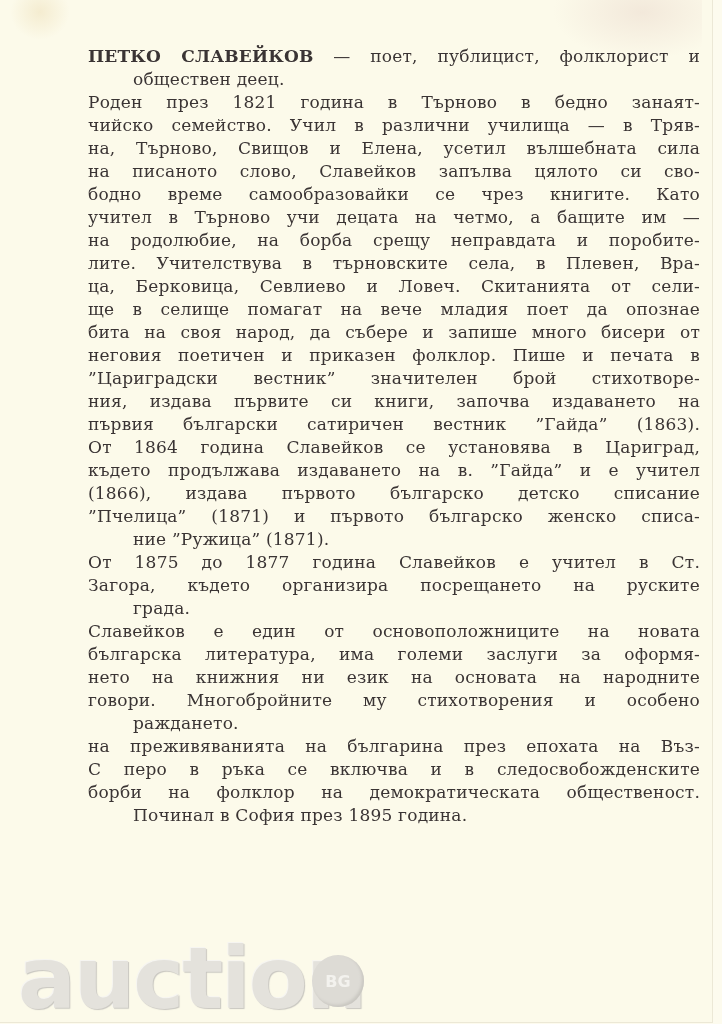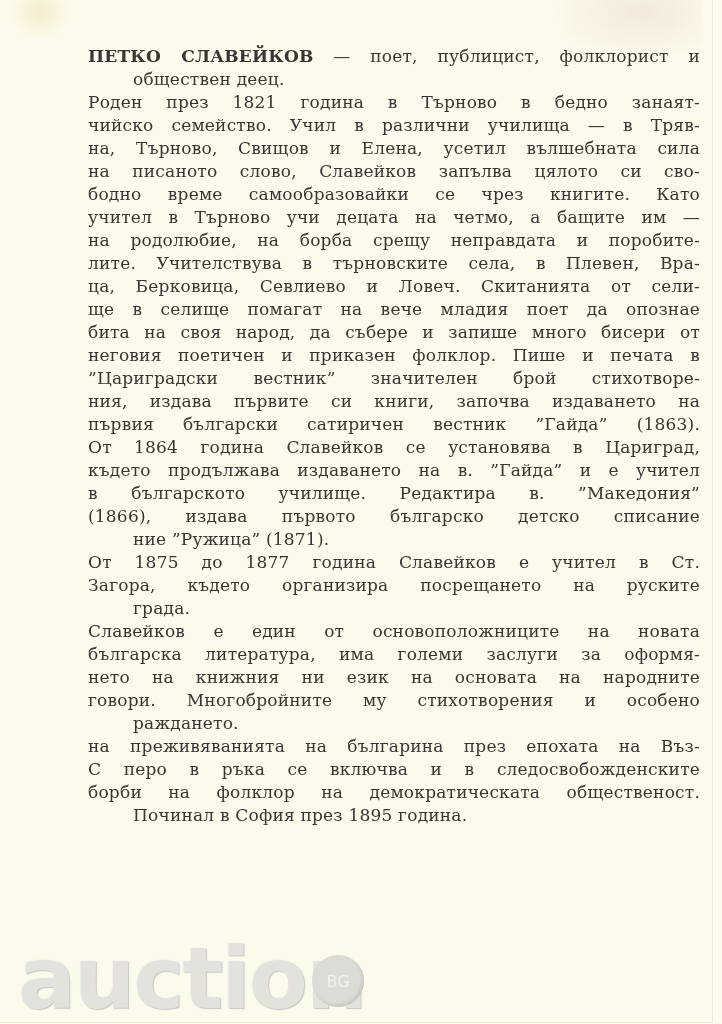--- a/index.html
+++ b/index.html
@@ -40,21 +40,21 @@
     position: absolute; left: 18px; top: 935px;
     font-family: "DejaVu Sans", sans-serif;
     font-weight: bold; font-size: 86px; letter-spacing: -2px;
     color: #e4e2dc;
     text-shadow: 1px 1px 1px #c8c6c0, -1px -1px 0 #f6f5f1;
     line-height: 86px;
   }
   .wm-badge {
     position: absolute; left: 312px; top: 955px; width: 52px; height: 52px;
     border-radius: 50%; background: #dddbd5;
-    color: #f3f2ee; font-family: "DejaVu Sans", sans-serif; font-weight: normal;
+    color: #f3f2ee; font-family: "DejaVu Sans", sans-serif; font-weight: bold;
     font-size: 16px; display: flex; align-items: center; justify-content: center;
     box-shadow: inset -2px -2px 3px #c9c7c1;
   }
 </style>
 </head>
 <body>
 
 <div class="card">
   <div class="stain"></div>
   <div class="stain2"></div>
@@ -72,22 +72,22 @@
     <span class="line">лите. Учителствува в търновските села, в Плевен, Вра-</span>
     <span class="line">ца, Берковица, Севлиево и Ловеч. Скитанията от сели-</span>
     <span class="line">ще в селище помагат на вече младия поет да опознае</span>
     <span class="line">бита на своя народ, да събере и запише много бисери от</span>
     <span class="line">неговия поетичен и приказен фолклор. Пише и печата в</span>
     <span class="line">”Цариградски вестник” значителен брой стихотворе-</span>
     <span class="line">ния, издава първите си книги, започва издаването на</span>
     <span class="line">първия български сатиричен вестник ”Гайда” (1863).</span>
     <span class="line">От 1864 година Славейков се установява в Цариград,</span>
     <span class="line">където продължава издаването на в. ”Гайда” и е учител</span>
-    <span class="line">в българското училище. Редактира в. ”Македония”</span>
     <span class="line">(1866), издава първото българско детско списание</span>
+    <span class="line">”Пчелица” (1871) и първото българско женско списа-</span>
     <span class="line last">ние ”Ружица” (1871).</span>
     <span class="line">От 1875 до 1877 година Славейков е учител в Ст.</span>
     <span class="line">Загора, където организира посрещането на руските</span>
     <span class="line last">града.</span>
     <span class="line">Славейков е един от основоположниците на новата</span>
     <span class="line">българска литература, има големи заслуги за оформя-</span>
     <span class="line">нето на книжния ни език на основата на народните</span>
     <span class="line">говори. Многобройните му стихотворения и особено</span>
     <span class="line last">раждането.</span>
     <span class="line">на преживяванията на българина през епохата на Въз-</span>

